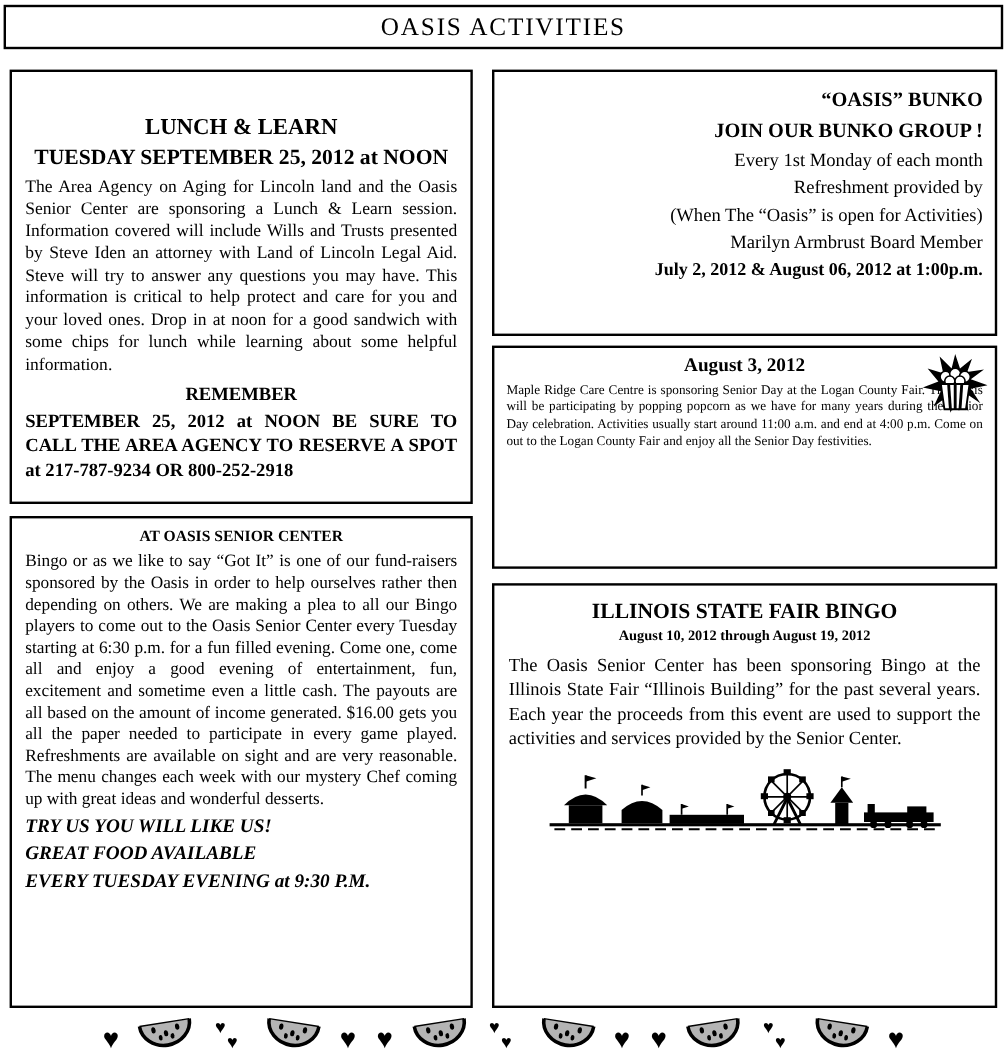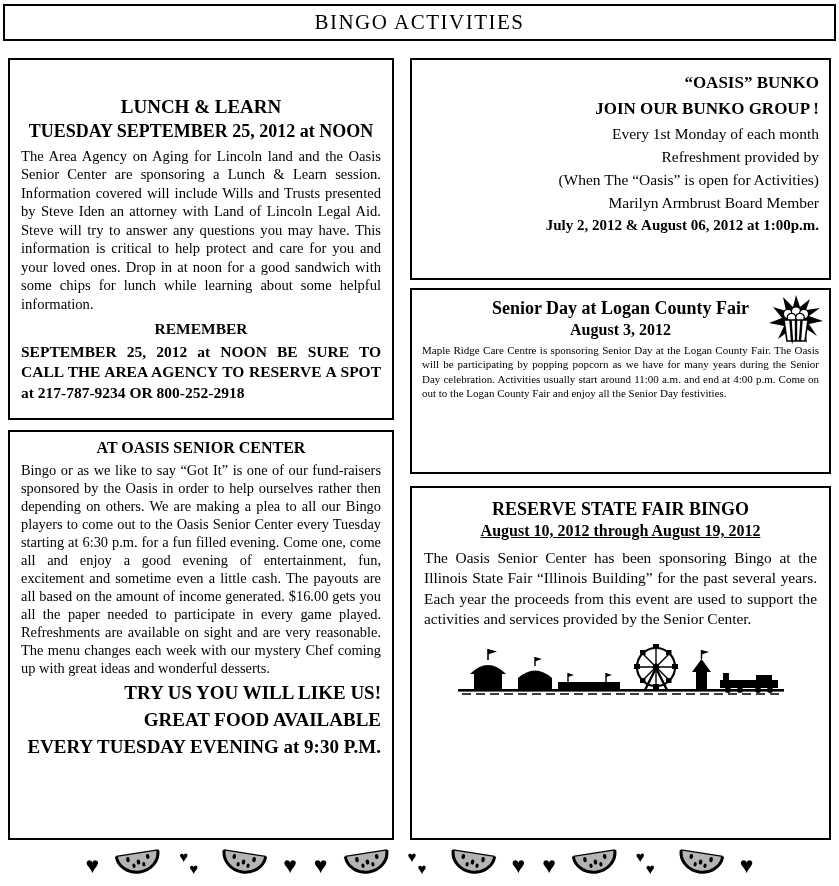--- a/index.html
+++ b/index.html
@@ -15,41 +15,41 @@
   
   .lunch-box  { left:8px;  top:58px;  width:386px; height:362px; padding:5px 11px; }
   .bingo-box  { left:8px;  top:430px; width:386px; height:410px; padding:5px 11px; }
 
   
   .bunko-box  { left:410px; top:58px;  width:421px; height:222px; padding:7px 10px; }
   .senior-box { left:410px; top:288px; width:421px; height:186px; padding:4px 10px; }
   .fair-box   { left:410px; top:486px; width:421px; height:354px; padding:7px 12px; }
   .j { text-align:justify;font-family:Liberation Serif, serif; }
   h2.title  { font-size:18px; font-weight:bold; margin:3px 0 2px 0; text-align:center; }
-  h3.sub    { font-size:16px; font-weight:bold; margin:2px 0 4px 0; text-align:center; }
+  h3.sub    { font-size:13px; font-weight:bold; margin:2px 0 4px 0; text-align:center; }
   p.body    { font-size:14.6px; line-height:1.27; margin:4px 0; }
   .bold     { font-weight:bold; }
 
   .lunch-box .remember-h { font-size:15.5px; font-weight:bold; text-align:center; margin:7px 0 4px 0; }
   .lunch-box .remember-b { font-size:15.5px; font-weight:bold; text-align:justify; line-height:1.3; margin:2px 0; }
 
   .bingo-box p.body { font-size:14.4px; line-height:1.25; }
-  .bingo-foot { font-size:19px; font-weight:bold; text-align:right; margin:5px 0; }
+  .bingo-foot { font-size:16px; font-weight:bold; text-align:left; margin:5px 0;font-style:italic; }
 
   .bunko-box .ln { margin:5px 0; font-size:15.5px; text-align:right; }
   .bunko-box .big { font-size:17px; font-weight:bold; margin:6px 0; }
 
   .senior-box { position:absolute; }
   .senior-box .popcorn { position:absolute; top:5px; right:6px; }
   .senior-box p.body { font-size:11px; line-height:1.3; }
   .senior-box h2.title { margin-top:4px; }
 
   .fair-box p.body { font-size:15.4px; line-height:1.33; margin:8px 0; }
   .fair-box h2.title { font-size:18px; margin-top:4px; }
-  .fair-box h3.sub { font-size:16px;text-decoration:underline; }
+  .fair-box h3.sub { font-size:12px; }
   .skyline-wrap { text-align:center; margin-top:6px; }
 
   
   .footer-border {
     position:absolute; left:0; top:845px; width:839px; height:40px;
     display:flex; align-items:center; justify-content:center; gap:17px;
   }
   .heart-lg { font-size:23px; line-height:1; color:#000; }
   .heart-pair { position:relative; width:24px; height:32px; display:inline-block; }
   .heart-pair .h1 { position:absolute; left:0; top:0;  font-size:15px; }
@@ -57,21 +57,21 @@
   .melon { display:inline-block; }
   .tilt-l { transform:rotate(-9deg); }
   .tilt-r { transform:rotate(9deg); }
 </style>
 </head>
 <body>
 
 <div class="page">
 
   <div class="box header-box">
-    <span class="page-title">BINGO ACTIVITIES</span>
+    <span class="page-title">OASIS ACTIVITIES</span>
   </div>
 
   <div class="box lunch-box">
     <h2 class="title" style="font-size:19px;margin-top:31px;">LUNCH &amp; LEARN</h2>
     <h3 class="sub" style="font-size:18px; line-height:1.25;">TUESDAY SEPTEMBER 25, 2012 at NOON</h3>
     <p class="body j">The Area Agency on Aging for Lincoln land and the Oasis Senior Center are sponsoring a Lunch &amp; Learn session. Information covered will include Wills and Trusts presented by Steve Iden an attorney with Land of Lincoln Legal Aid. Steve will try to answer any questions you may have. This information is critical to help protect and care for you and your loved ones. Drop in at noon for a good sandwich with some chips for lunch while learning about some helpful information.</p>
     <div class="remember-h">REMEMBER</div>
     <p class="remember-b">SEPTEMBER 25, 2012 at NOON BE SURE TO CALL THE AREA AGENCY TO RESERVE A SPOT at 217-787-9234 OR 800-252-2918</p>
   </div>
 
@@ -101,27 +101,26 @@
         <circle cx="27" cy="16.5" r="4.6" fill="#fff" stroke="#000" stroke-width="1.3"></circle>
         <circle cx="35" cy="19" r="4.6" fill="#fff" stroke="#000" stroke-width="1.3"></circle>
         <circle cx="22.5" cy="22.5" r="4.2" fill="#fff" stroke="#000" stroke-width="1.3"></circle>
         <circle cx="31" cy="22.5" r="4.2" fill="#fff" stroke="#000" stroke-width="1.3"></circle>
         <path d="M15 25 L39 25 L36 46 L18 46 Z" fill="#fff" stroke="#000" stroke-width="1.6"></path>
         <line x1="21.5" y1="25" x2="23" y2="46" stroke="#000" stroke-width="2.4"></line>
         <line x1="27" y1="25" x2="27" y2="46" stroke="#000" stroke-width="2.4"></line>
         <line x1="32.5" y1="25" x2="31" y2="46" stroke="#000" stroke-width="2.4"></line>
       </svg>
     </span>
-    <h2 class="title">Senior Day at Logan County Fair</h2>
     <h3 class="sub" style="font-size:16px;">August 3, 2012</h3>
     <p class="body j">Maple Ridge Care Centre is sponsoring Senior Day at the Logan County Fair. The Oasis will be participating by popping popcorn as we have for many years during the Senior Day celebration. Activities usually start around 11:00 a.m. and end at 4:00 p.m. Come on out to the Logan County Fair and enjoy all the Senior Day festivities.</p>
   </div>
 
   <div class="box fair-box">
-    <h2 class="title">RESERVE STATE FAIR BINGO</h2>
+    <h2 class="title">ILLINOIS STATE FAIR BINGO</h2>
     <h3 class="sub">August 10, 2012  through August 19, 2012</h3>
     <p class="body j">The Oasis Senior Center has been sponsoring Bingo at the Illinois State Fair “Illinois Building” for the past several years. Each year the proceeds from this event are used to support the activities and services provided by the Senior Center.</p>
     <div class="skyline-wrap">
       <svg width="330" height="58" viewBox="0 0 330 58" aria-hidden="true">
 
         <rect x="2" y="51" width="326" height="2.6" fill="#000"></rect>
         <line x1="6" y1="56" x2="324" y2="56" stroke="#000" stroke-width="1.6" stroke-dasharray="9 5"></line>
 
         <path d="M18 51 V36 H46 V51 Z" fill="#000"></path>
         <path d="M14 36 Q32 18 50 36 Z" fill="#000"></path>

